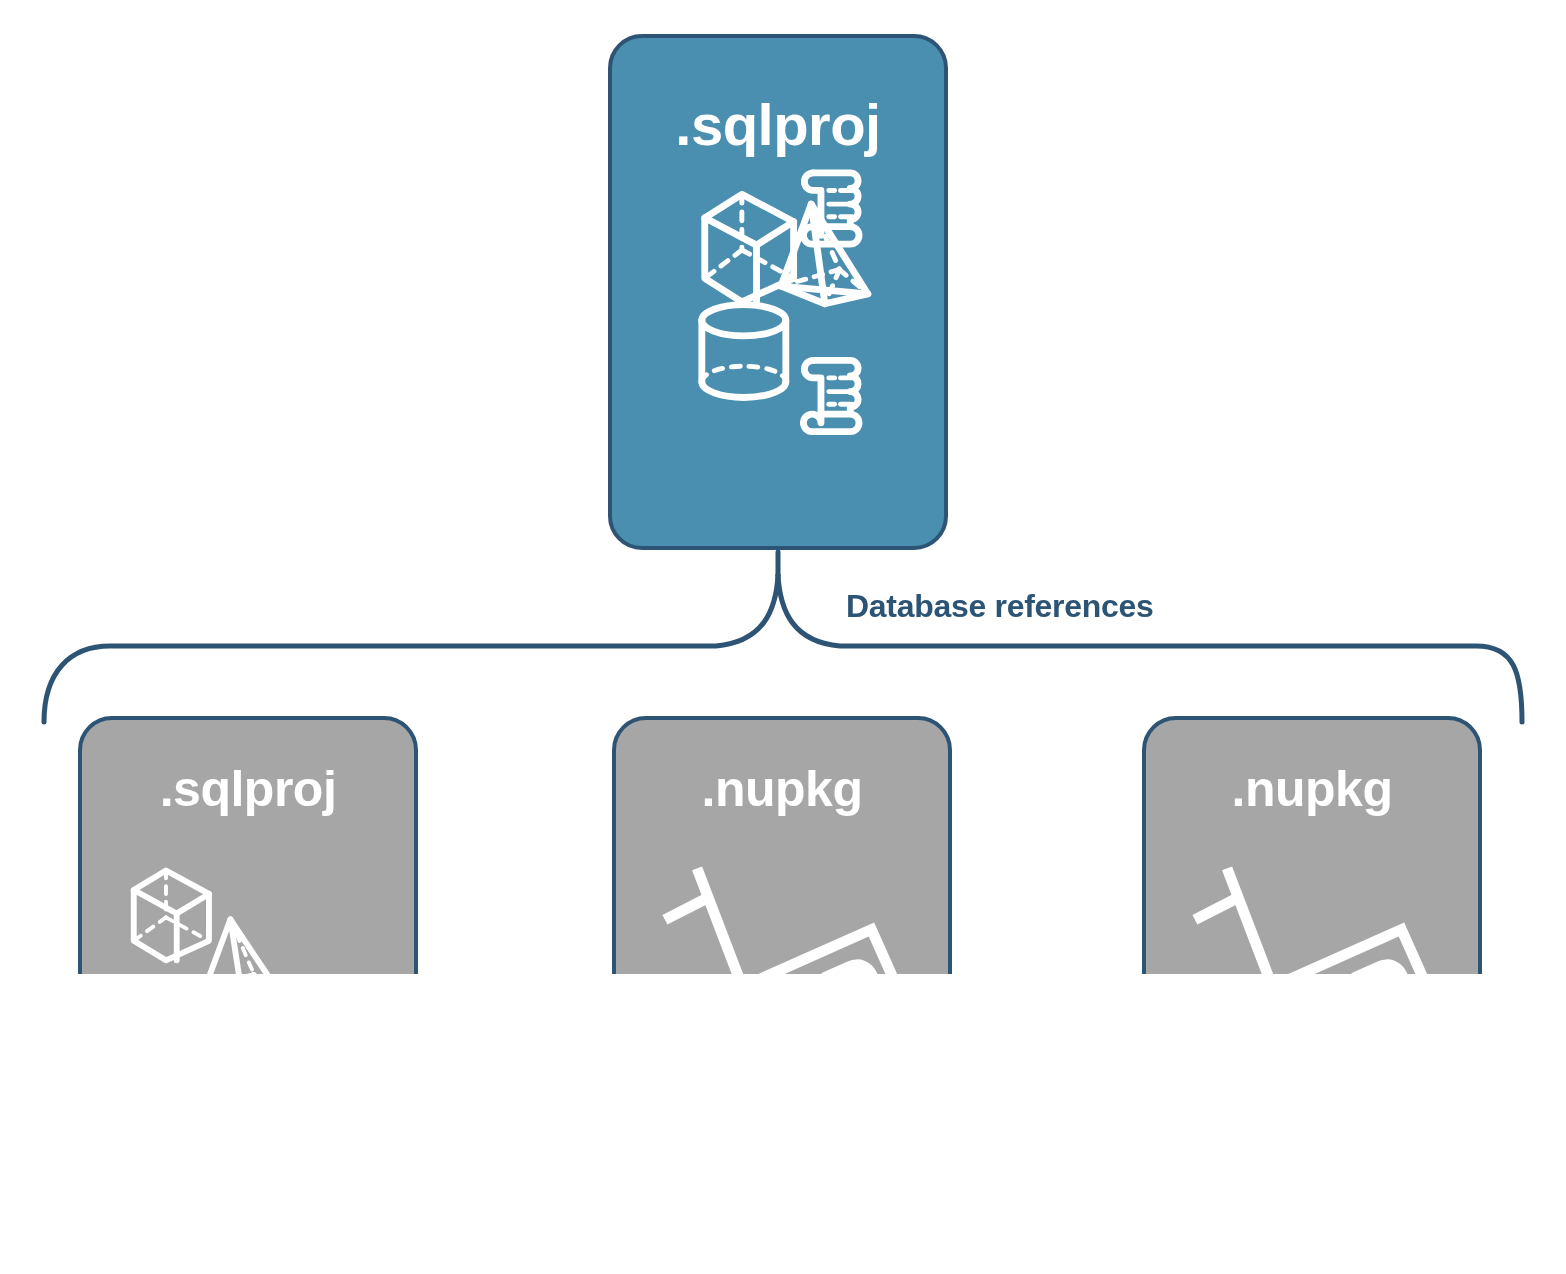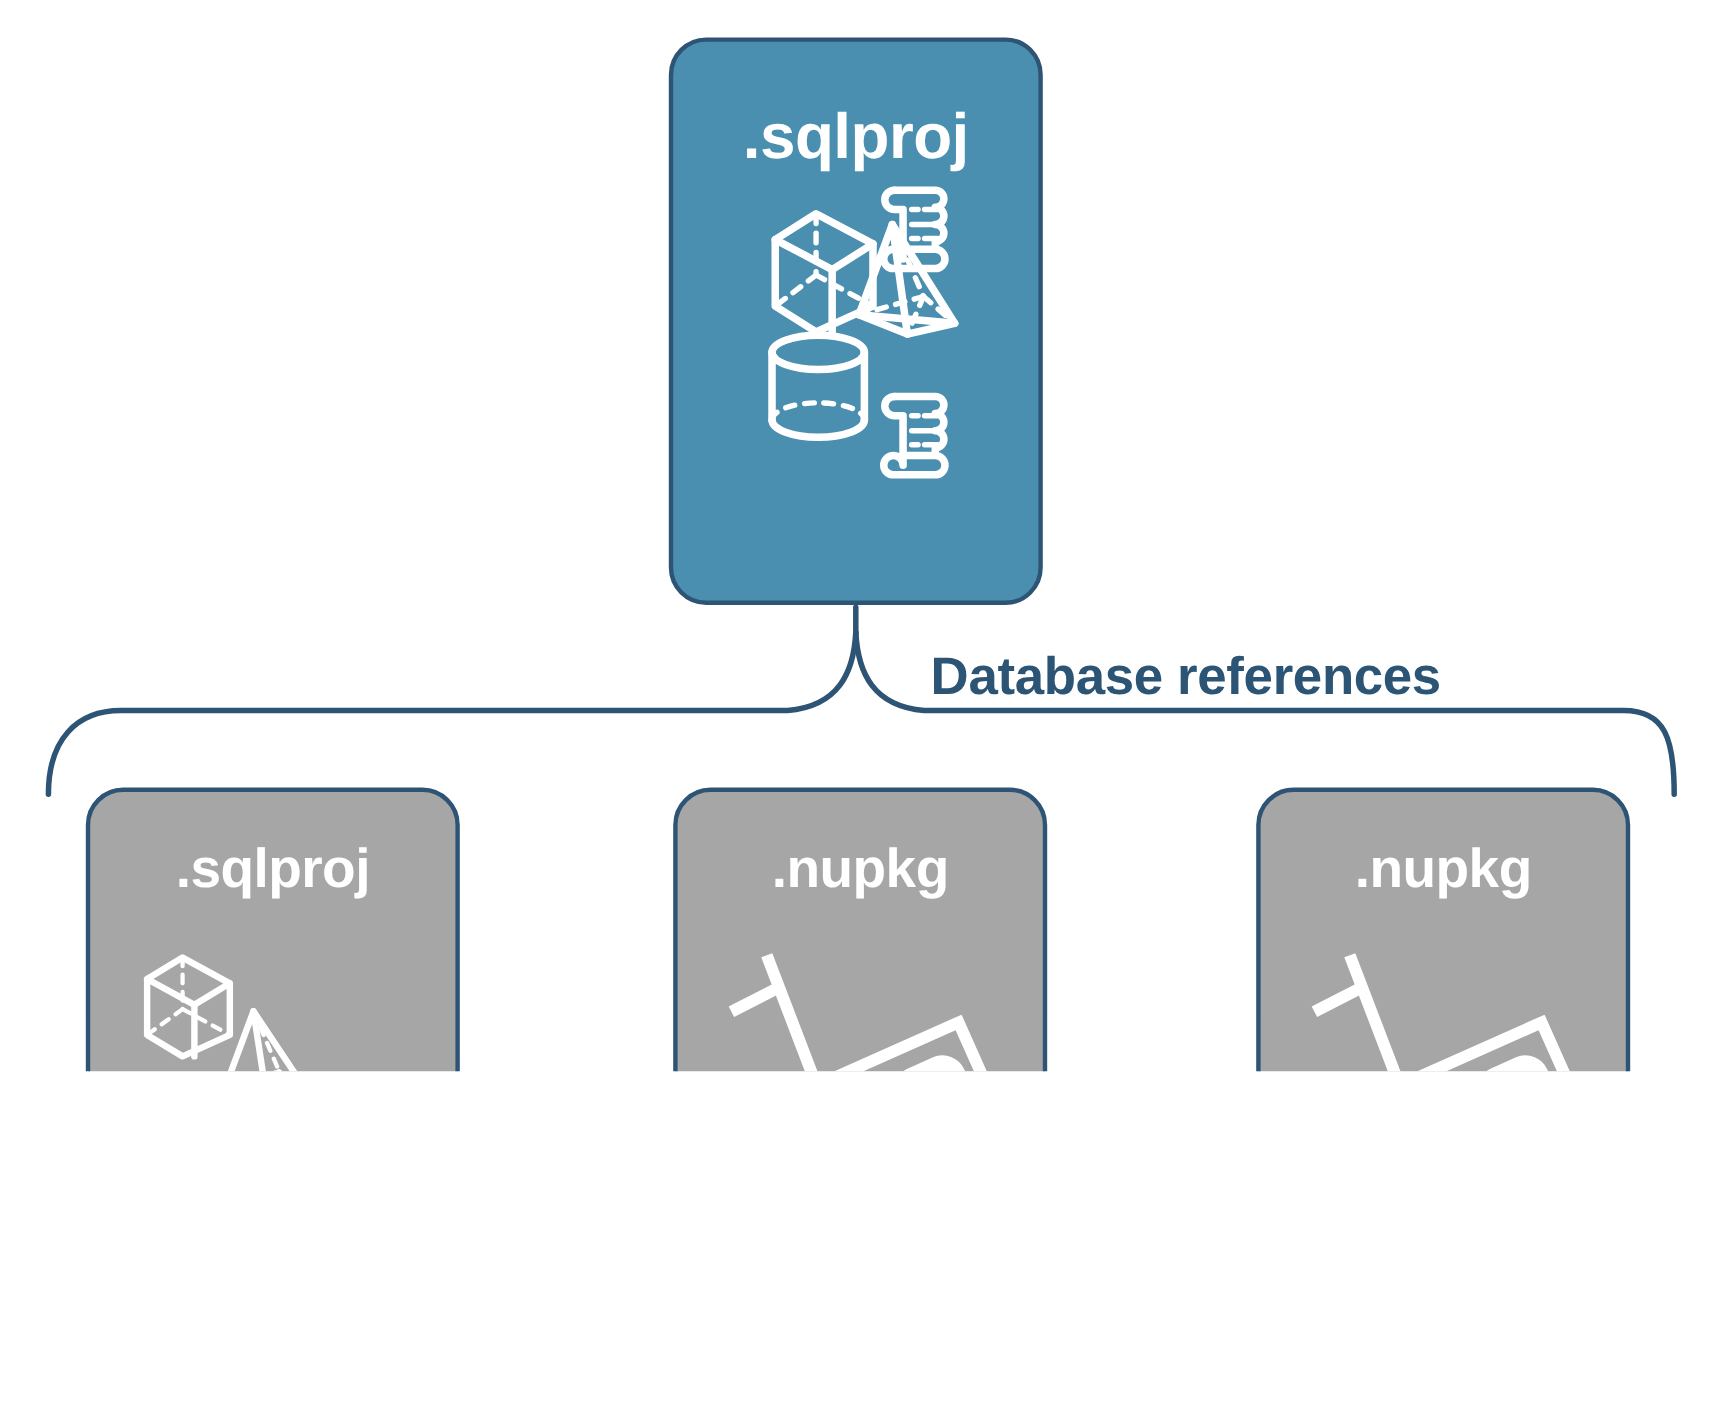--- a/index.html
+++ b/index.html
@@ -60,21 +60,21 @@
     top: 0;
     width: 1566px;
     height: 1274px;
     pointer-events: none;
   }
 
   .brace-label {
     position: absolute;
     color: #2C5474;
     font-weight: bold;
-    font-size: 48px;
+    font-size: 32px;
     letter-spacing: -0.3px;
     white-space: nowrap;
     user-select: none;
   }
 </style>
 </head>
 <body>
 
 <div id="canvas">
 

